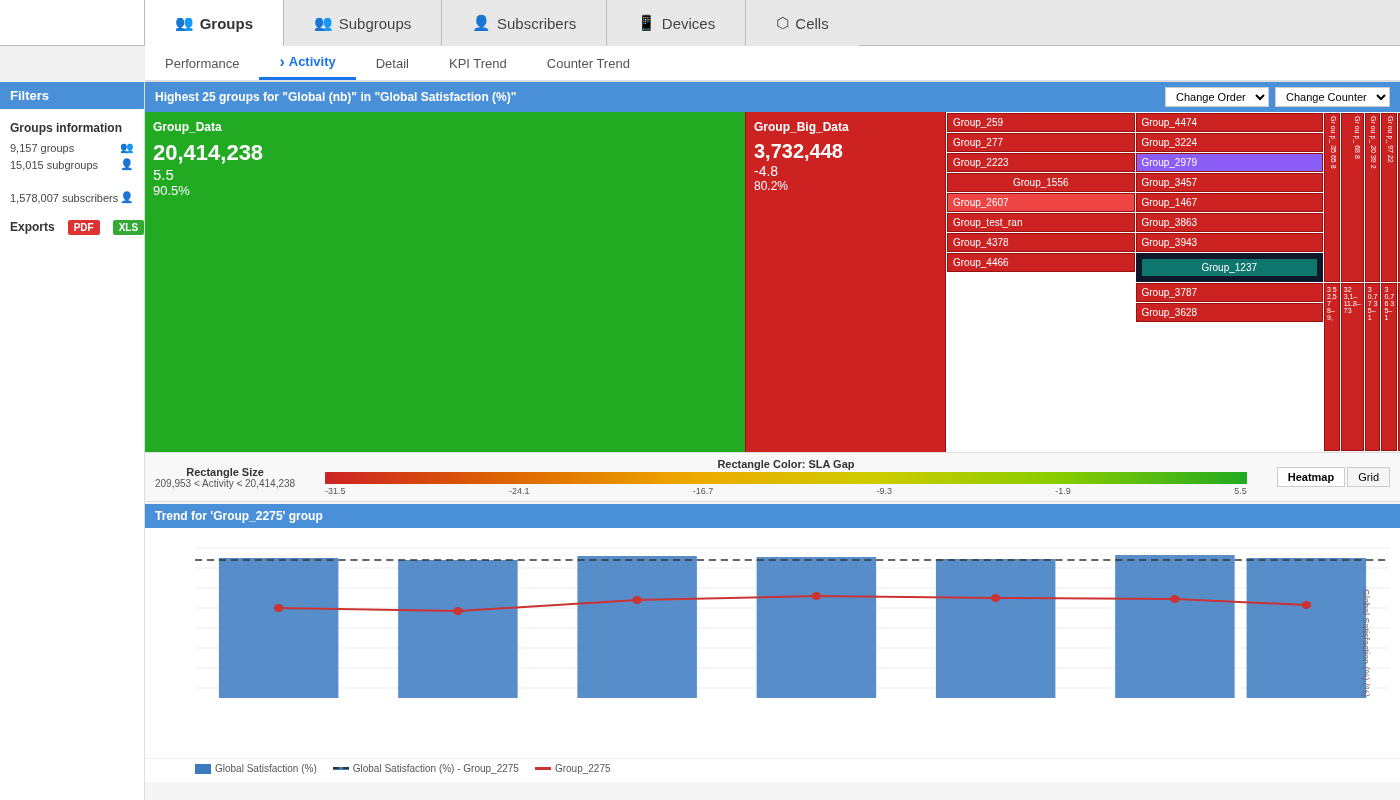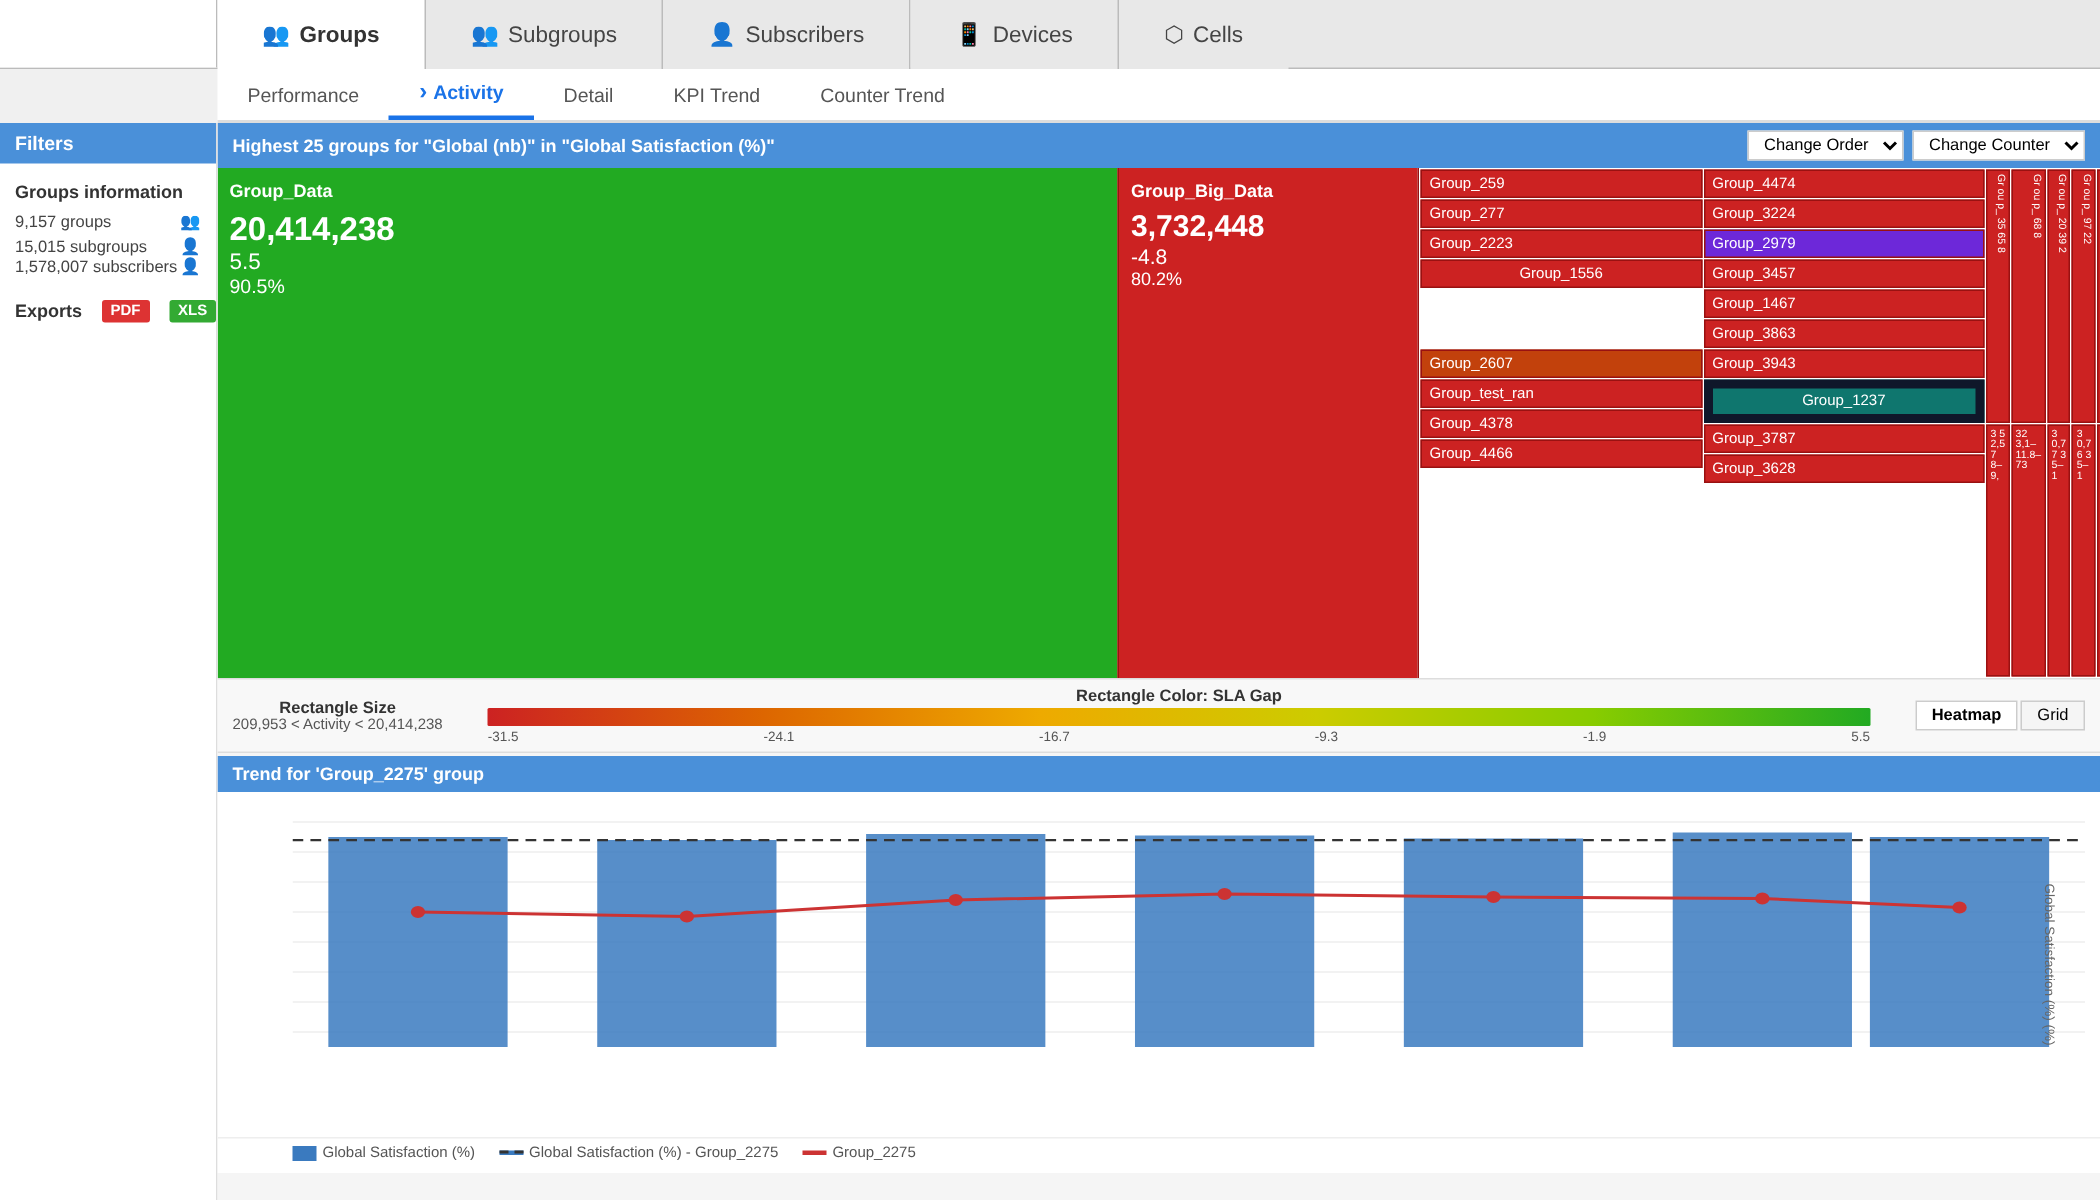--- a/index.html
+++ b/index.html
@@ -62,21 +62,21 @@
       <span>Filters</span>
     </div>
     <div style="padding:4px 10px;">
       <div style="font-weight:bold;font-size:12px;color:#333;margin:8px 0 6px;">
         <span>Groups information</span>
       </div>
       <div style="display:flex;align-items:center;justify-content:space-between;font-size:11px;color:#444;margin-bottom:4px;">
         <span>9,157 groups</span>
         <span>👥</span>
       </div>
-      <div style="display:flex;align-items:center;justify-content:space-between;font-size:11px;color:#444;margin-bottom:0;">
+      <div style="display:flex;align-items:center;justify-content:space-between;font-size:11px;color:#444;margin-bottom:20px;">
         <span>15,015 subgroups</span>
         <span>👤</span>
       </div>
       <div style="display:flex;align-items:center;justify-content:space-between;font-size:11px;color:#444;margin-bottom:4px;">
         <span>1,578,007 subscribers</span>
         <span>👤</span>
       </div>
     </div>
     <div style="padding:4px 10px;">
       <div style="display:flex;align-items:flex-start;gap:13px;margin-top:4px;">
@@ -119,30 +119,30 @@
 
       <div style="display:flex;flex:1;flex-direction:column;border-left:1px solid #991111;overflow:hidden;">
 
         <div style="display:flex;flex:1;gap:1px;padding:1px;flex-wrap:wrap;overflow:hidden;">
 
           <div style="display:flex;flex-direction:column;gap:1px;flex:1;min-width:80px;">
             <div style="background:#cc2222;color:#fff;font-size:10px;padding:3px 5px;border:1px solid #991111;cursor:pointer;overflow:hidden;white-space:nowrap;">Group_259</div>
             <div style="background:#cc2222;color:#fff;font-size:10px;padding:3px 5px;border:1px solid #991111;cursor:pointer;overflow:hidden;white-space:nowrap;">Group_277</div>
             <div style="background:#cc2222;color:#fff;font-size:10px;padding:3px 5px;border:1px solid #991111;cursor:pointer;overflow:hidden;white-space:nowrap;">Group_2223</div>
             <div style="background:#cc2222;color:#fff;font-size:10px;padding:3px 5px;border:1px solid #991111;cursor:pointer;overflow:hidden;white-space:nowrap;text-align:center;">Group_1556</div>
-            <div style="background:#c2410c;color:#fff;font-size:10px;padding:3px 5px;border:1px solid #991111;cursor:pointer;overflow:hidden;white-space:nowrap;margin-top:40px;">Group_2607</div>
+            <div style="background:#ef4444;color:#fff;font-size:10px;padding:3px 5px;border:1px solid #991111;cursor:pointer;overflow:hidden;white-space:nowrap;">Group_2607</div>
             <div style="background:#cc2222;color:#fff;font-size:10px;padding:3px 5px;border:1px solid #991111;cursor:pointer;overflow:hidden;white-space:nowrap;">Group_test_ran</div>
             <div style="background:#cc2222;color:#fff;font-size:10px;padding:3px 5px;border:1px solid #991111;cursor:pointer;overflow:hidden;white-space:nowrap;">Group_4378</div>
             <div style="background:#cc2222;color:#fff;font-size:10px;padding:3px 5px;border:1px solid #991111;cursor:pointer;overflow:hidden;white-space:nowrap;">Group_4466</div>
           </div>
 
           <div style="display:flex;flex-direction:column;gap:1px;flex:1;min-width:80px;">
             <div style="background:#cc2222;color:#fff;font-size:10px;padding:3px 5px;border:1px solid #991111;cursor:pointer;overflow:hidden;white-space:nowrap;">Group_4474</div>
             <div style="background:#cc2222;color:#fff;font-size:10px;padding:3px 5px;border:1px solid #991111;cursor:pointer;overflow:hidden;white-space:nowrap;">Group_3224</div>
-            <div style="background:#6d28d9;color:#fff;font-size:10px;padding:3px 5px;border:1px solid #991111;cursor:pointer;overflow:hidden;white-space:nowrap;">Group_2979</div>
+            <div style="background:#8b5cf6;color:#fff;font-size:10px;padding:3px 5px;border:1px solid #991111;cursor:pointer;overflow:hidden;white-space:nowrap;">Group_2979</div>
             <div style="background:#cc2222;color:#fff;font-size:10px;padding:3px 5px;border:1px solid #991111;cursor:pointer;overflow:hidden;white-space:nowrap;">Group_3457</div>
             <div style="background:#cc2222;color:#fff;font-size:10px;padding:3px 5px;border:1px solid #991111;cursor:pointer;overflow:hidden;white-space:nowrap;">Group_1467</div>
             <div style="background:#cc2222;color:#fff;font-size:10px;padding:3px 5px;border:1px solid #991111;cursor:pointer;overflow:hidden;white-space:nowrap;">Group_3863</div>
             <div style="background:#cc2222;color:#fff;font-size:10px;padding:3px 5px;border:1px solid #991111;cursor:pointer;overflow:hidden;white-space:nowrap;">Group_3943</div>
             <div style="background:#0f766e;color:#fff;font-size:10px;padding:3px 5px;border:6px solid #0f172a;cursor:pointer;overflow:hidden;white-space:nowrap;text-align:center;">Group_1237</div>
             <div style="background:#cc2222;color:#fff;font-size:10px;padding:3px 5px;border:1px solid #991111;cursor:pointer;overflow:hidden;white-space:nowrap;">Group_3787</div>
             <div style="background:#cc2222;color:#fff;font-size:10px;padding:3px 5px;border:1px solid #991111;cursor:pointer;overflow:hidden;white-space:nowrap;">Group_3628</div>
           </div>
 
           <div style="display:flex;gap:1px;flex-shrink:0;width:75px;">

